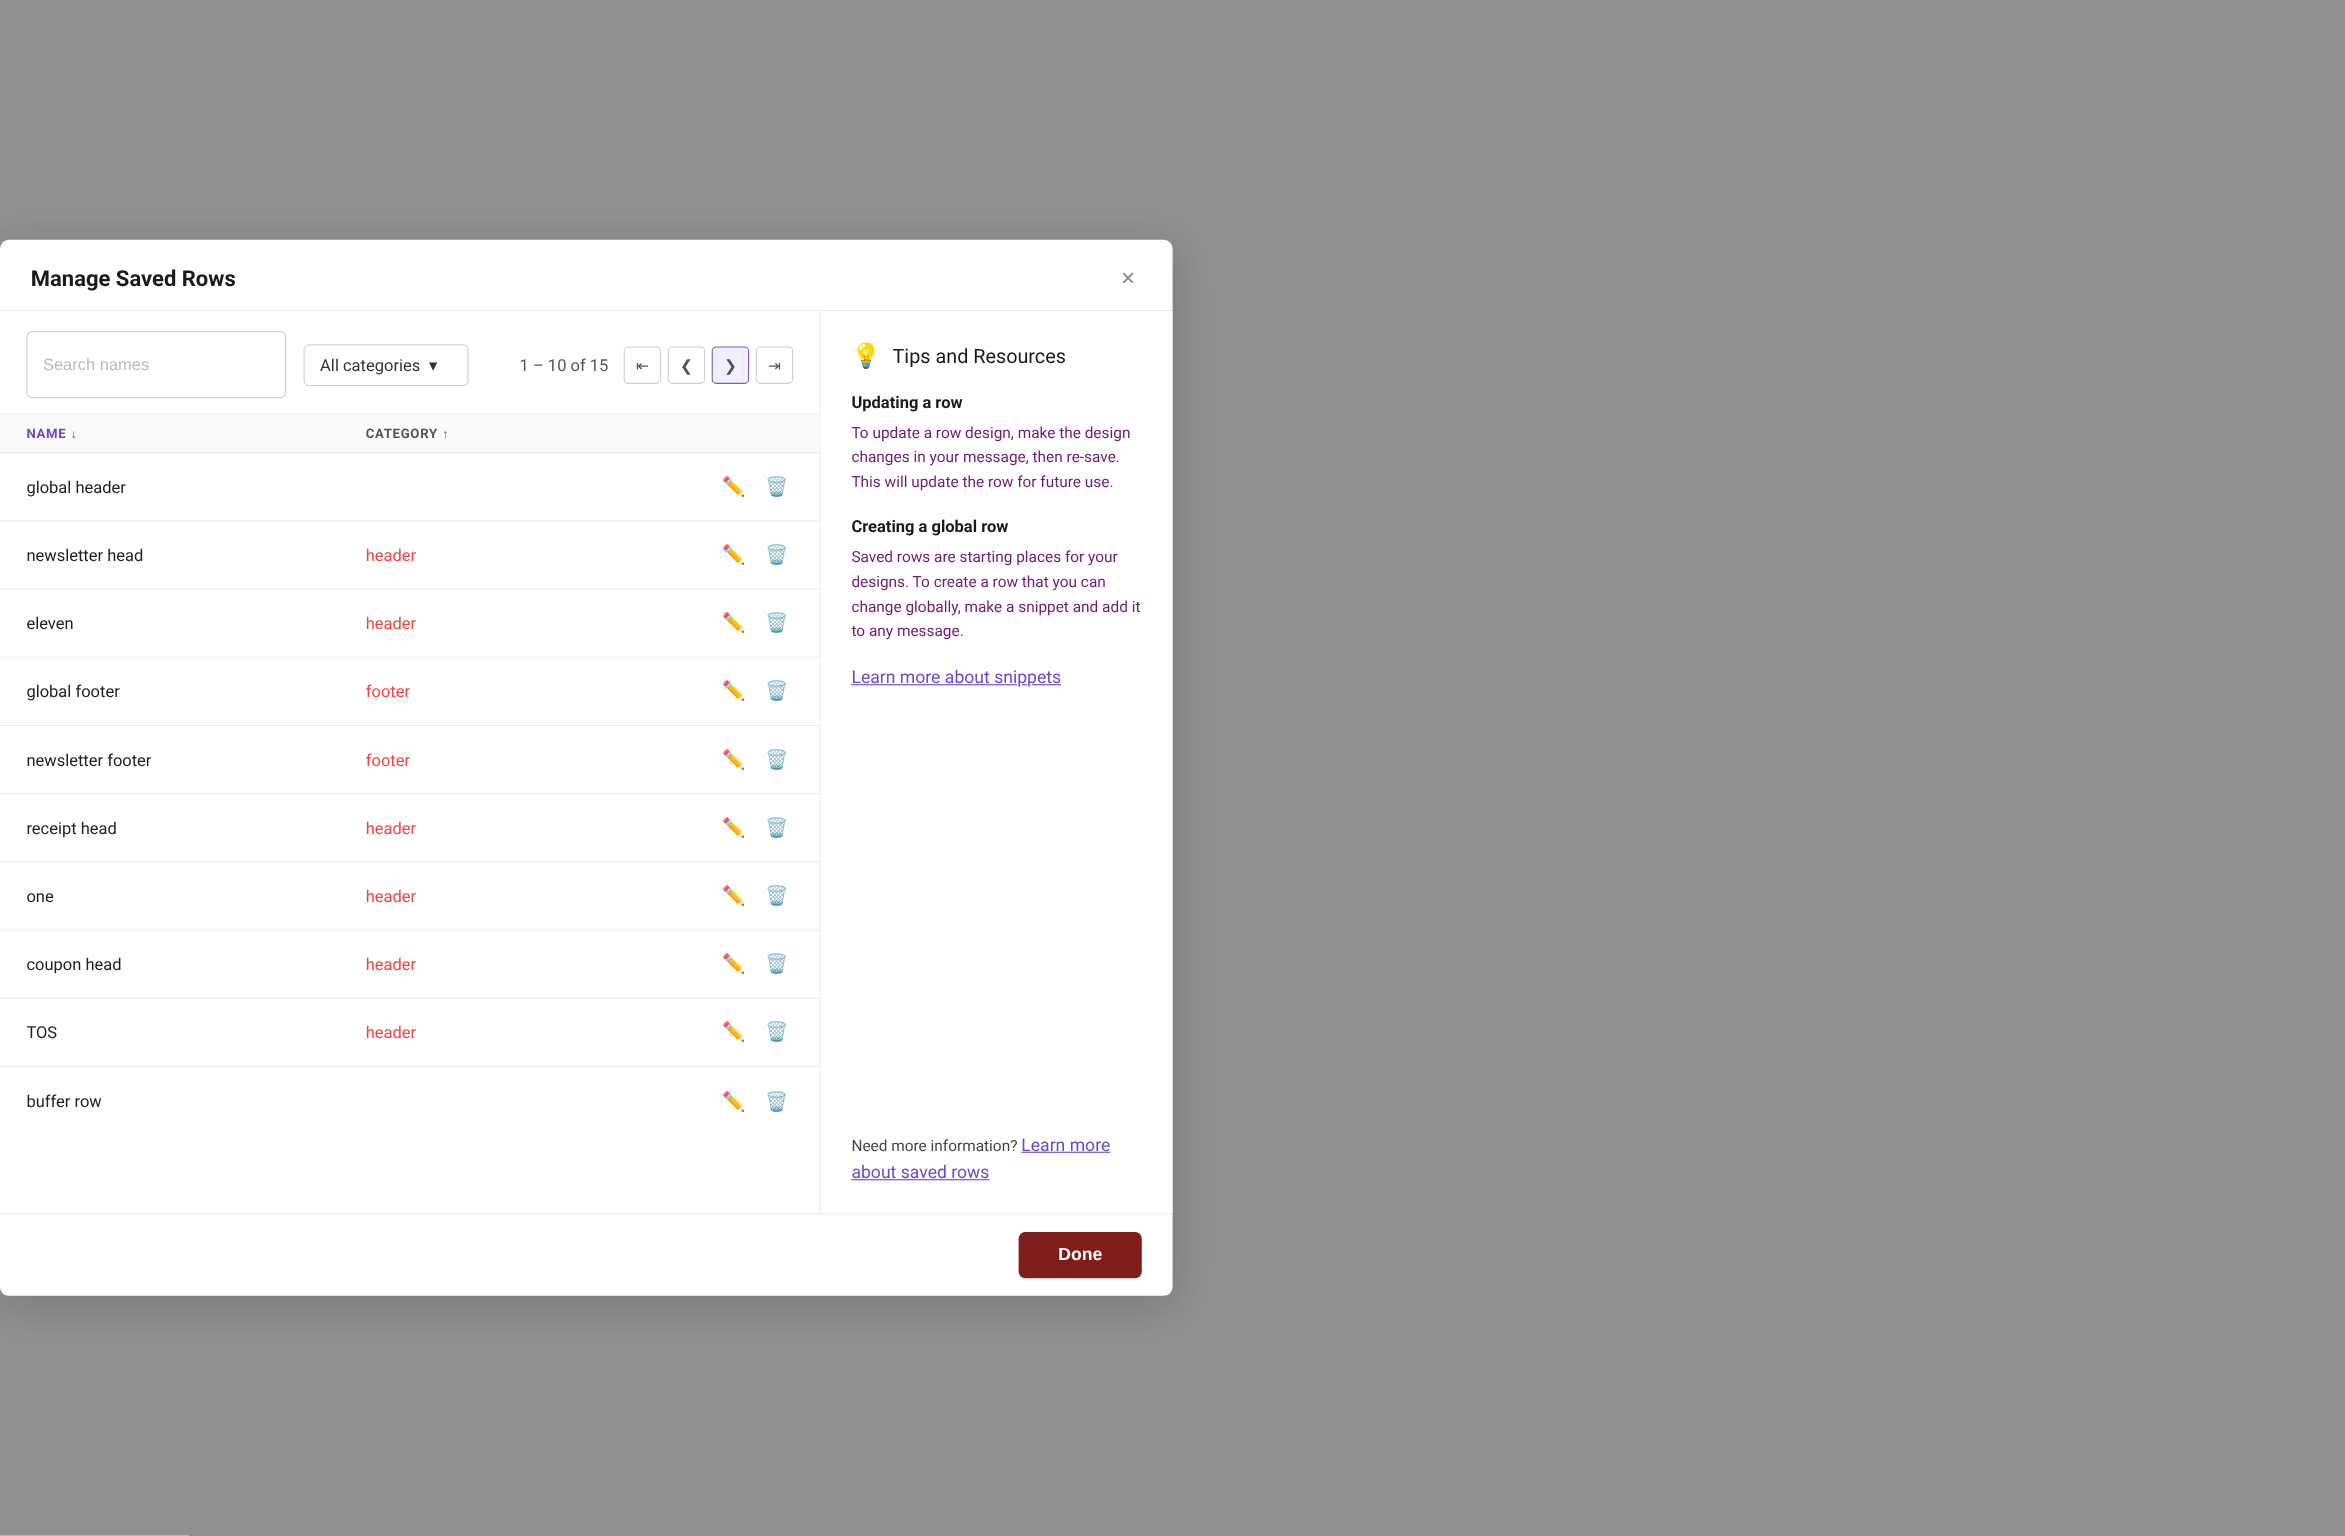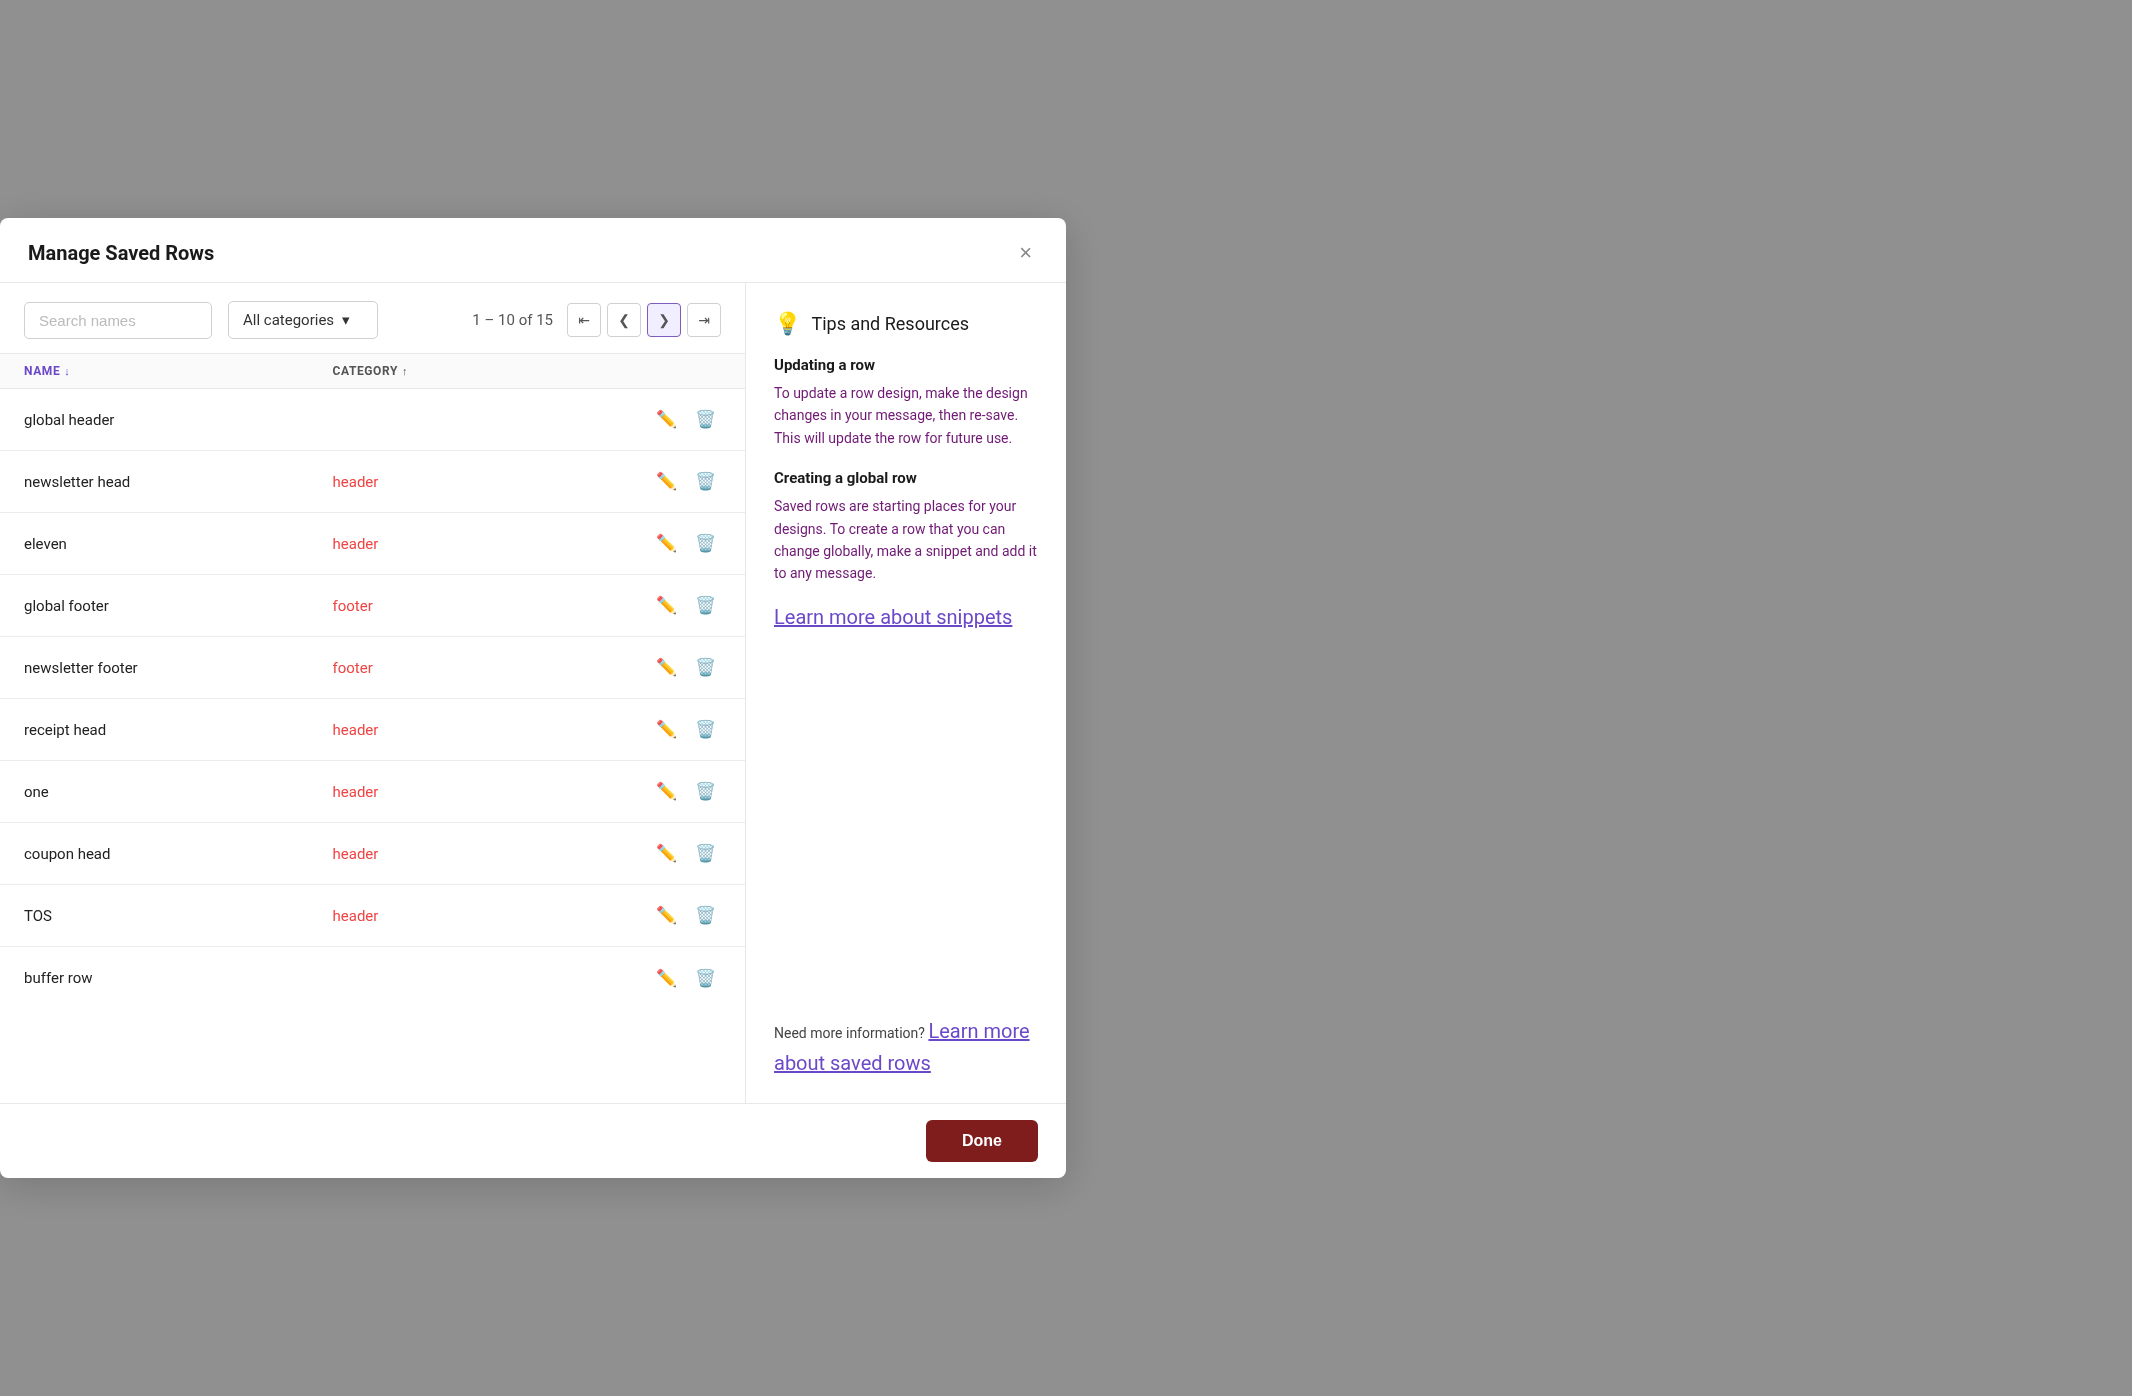--- a/index.html
+++ b/index.html
@@ -61,24 +61,24 @@
     .toolbar {
       display: flex;
       align-items: center;
       gap: 16px;
       padding: 18px 24px 14px 24px;
       border-bottom: 1px solid #e8e8e8;
     }
     .search-input {
       border: 1px solid #d0d0d0;
       border-radius: 5px;
-      padding: 9px 14px;
+      padding: 21px 14px;
       font-size: 15px;
       color: #aaa;
-      width: 188px;
+      width: 236px;
       outline: none;
     }
     .search-input::placeholder { color: #bbb; }
     .category-select {
       border: 1px solid #d0d0d0;
       border-radius: 5px;
       padding: 9px 14px;
       font-size: 15px;
       color: #333;
       background: #fff;
@@ -199,21 +199,21 @@
     .tips-text {
       font-size: 14px;
       color: #701a75;
       line-height: 1.6;
       margin-bottom: 20px;
     }
     .tips-link {
       color: #6b48c8;
       text-decoration: underline;
       cursor: pointer;
-      font-size: 20px;
+      font-size: 16px;
     }
     .bottom-section {
       margin-top: auto;
       padding-top: 16px;
     }
     .more-info {
       font-size: 14px;
       color: #444;
       line-height: 1.6;
     }

